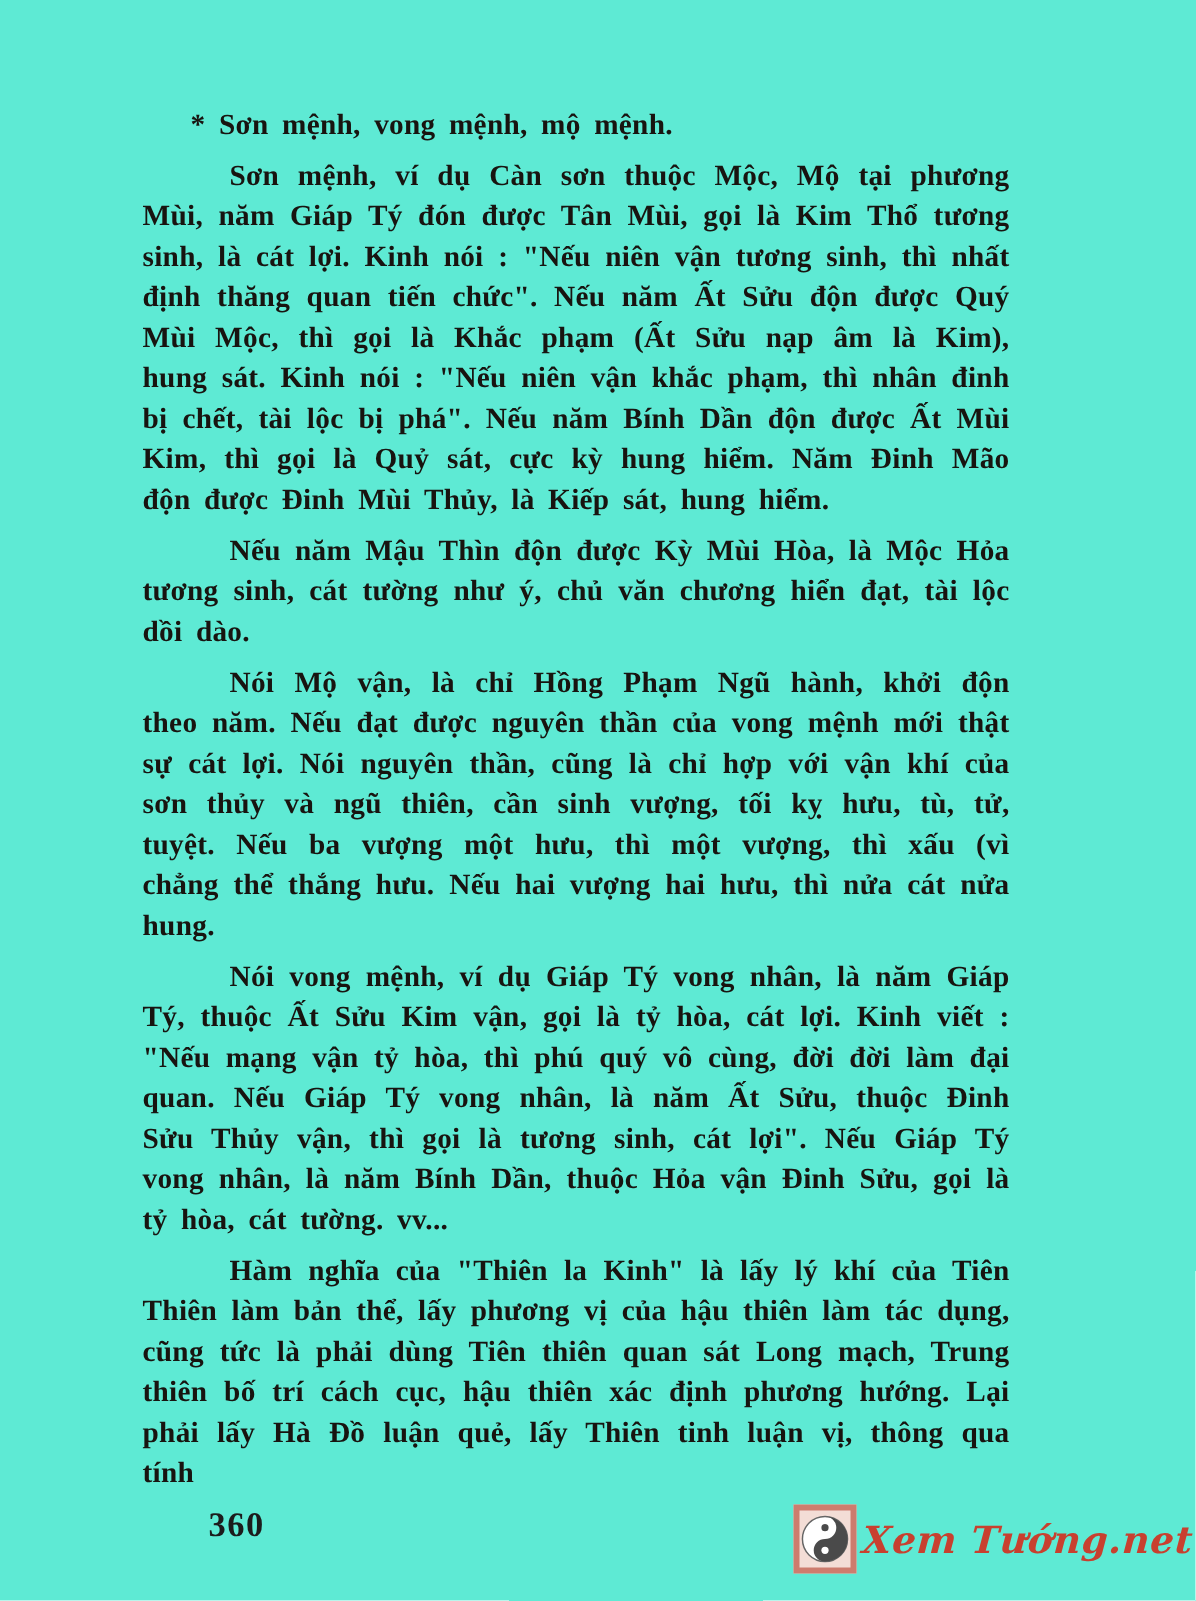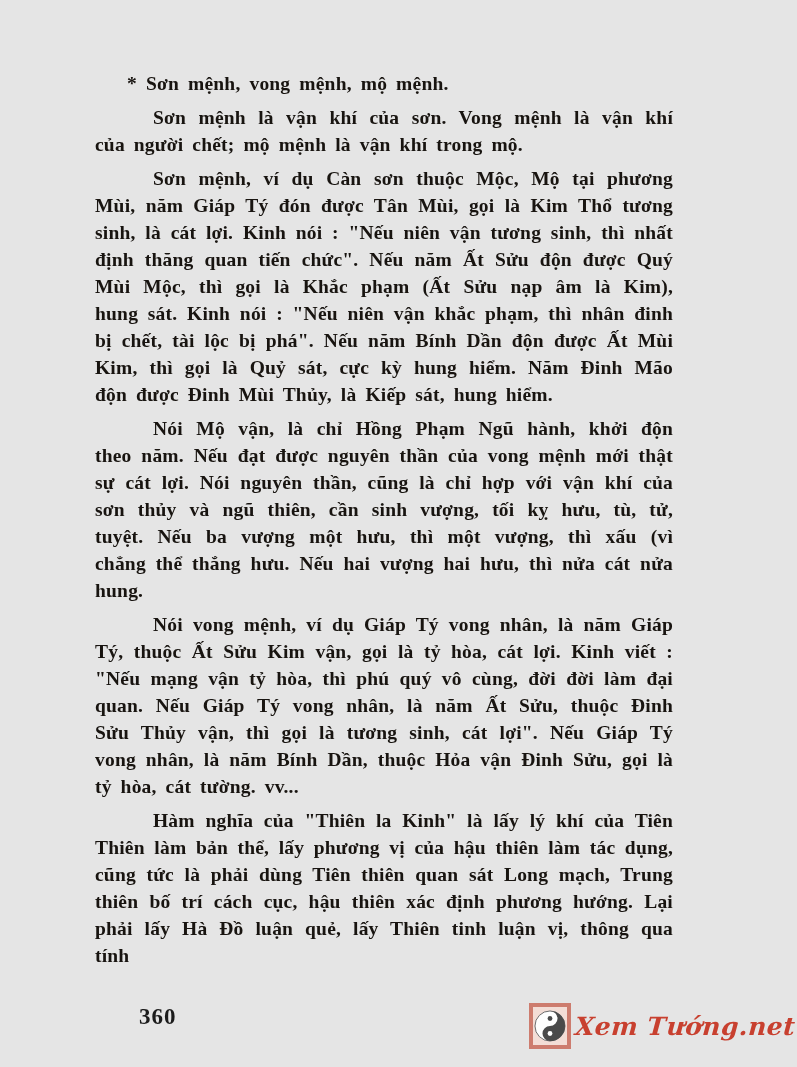--- a/index.html
+++ b/index.html
@@ -10,21 +10,21 @@
   body {
     width: 797px;
     height: 1067px;
     position: relative;
     overflow: hidden;
     font-family: "Liberation Serif", serif;
   }
   .page {
     position: absolute;
     inset: 0;
-    background: #e5e5e5;
+    background: #5eead4;
   }
   .text-block {
     position: absolute;
     left: 95px;
     top: 70px;
     width: 578px;
     color: #181410;
     font-size: 19.5px;
     line-height: 27px;
     font-weight: 700;
@@ -83,22 +83,22 @@
     padding-right: 2px;
   }
 </style>
 </head>
 <body>
 
 <div class="page">
 
   <div class="text-block">
     <div class="heading">* Sơn mệnh, vong mệnh, mộ mệnh.</div>
-    <p class="para">Sơn mệnh là vận khí của sơn. Vong mệnh là vận khí của người chết; mộ mệnh là vận khí trong mộ.</p>
     <p class="para">Sơn mệnh, ví dụ Càn sơn thuộc Mộc, Mộ tại phương Mùi, năm Giáp Tý đón được Tân Mùi, gọi là Kim Thổ tương sinh, là cát lợi. Kinh nói : "Nếu niên vận tương sinh, thì nhất định thăng quan tiến chức". Nếu năm Ất Sửu độn được Quý Mùi Mộc, thì gọi là Khắc phạm (Ất Sửu nạp âm là Kim), hung sát. Kinh nói : "Nếu niên vận khắc phạm, thì nhân đinh bị chết, tài lộc bị phá". Nếu năm Bính Dần độn được Ất Mùi Kim, thì gọi là Quỷ sát, cực kỳ hung hiểm. Năm Đinh Mão độn được Đinh Mùi Thủy, là Kiếp sát, hung hiểm.</p>
+    <p class="para">Nếu năm Mậu Thìn độn được Kỳ Mùi Hòa, là Mộc Hỏa tương sinh, cát tường như ý, chủ văn chương hiển đạt, tài lộc dồi dào.</p>
     <p class="para">Nói Mộ vận, là chỉ Hồng Phạm Ngũ hành, khởi độn theo năm. Nếu đạt được nguyên thần của vong mệnh mới thật sự cát lợi. Nói nguyên thần, cũng là chỉ hợp với vận khí của sơn thủy và ngũ thiên, cần sinh vượng, tối kỵ hưu, tù, tử, tuyệt. Nếu ba vượng một hưu, thì một vượng, thì xấu (vì chẳng thể thắng hưu. Nếu hai vượng hai hưu, thì nửa cát nửa hung.</p>
     <p class="para">Nói vong mệnh, ví dụ Giáp Tý vong nhân, là năm Giáp Tý, thuộc Ất Sửu Kim vận, gọi là tỷ hòa, cát lợi. Kinh viết : "Nếu mạng vận tỷ hòa, thì phú quý vô cùng, đời đời làm đại quan. Nếu Giáp Tý vong nhân, là năm Ất Sửu, thuộc Đinh Sửu Thủy vận, thì gọi là tương sinh, cát lợi". Nếu Giáp Tý vong nhân, là năm Bính Dần, thuộc Hỏa vận Đinh Sửu, gọi là tỷ hòa, cát tường. vv...</p>
     <p class="para">Hàm nghĩa của "Thiên la Kinh" là lấy lý khí của Tiên Thiên làm bản thể, lấy phương vị của hậu thiên làm tác dụng, cũng tức là phải dùng Tiên thiên quan sát Long mạch, Trung thiên bố trí cách cục, hậu thiên xác định phương hướng. Lại phải lấy Hà Đồ luận quẻ, lấy Thiên tinh luận vị, thông qua tính</p>
   </div>
 
   <div class="page-number">360</div>
 
   <div class="watermark">
     <span class="wm-logo">
       <svg width="32" height="34" viewBox="0 0 100 100" aria-hidden="true">

